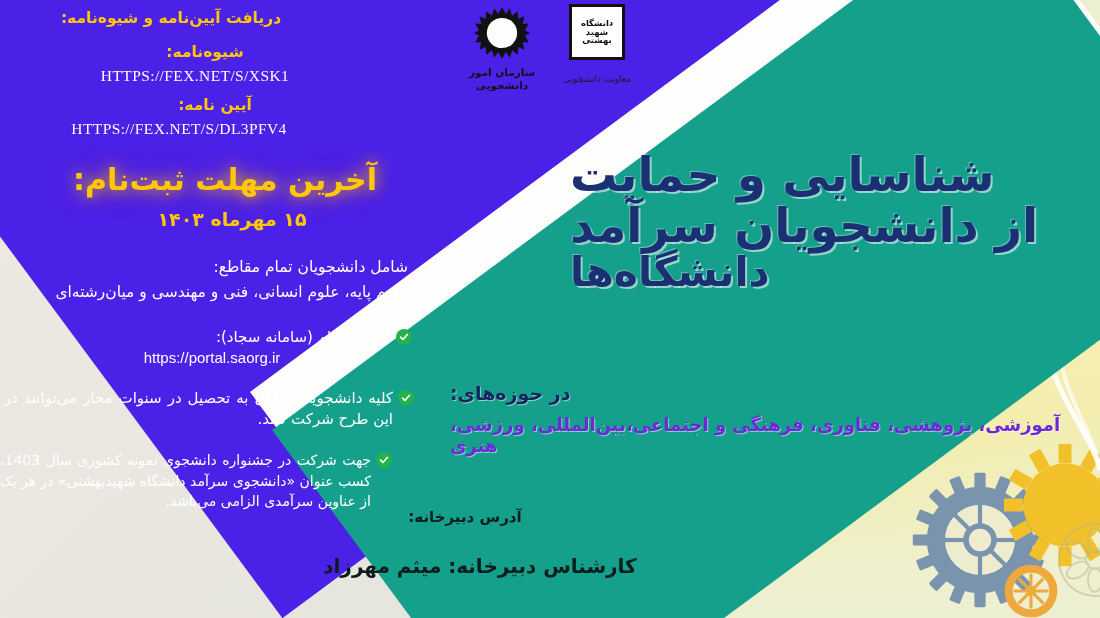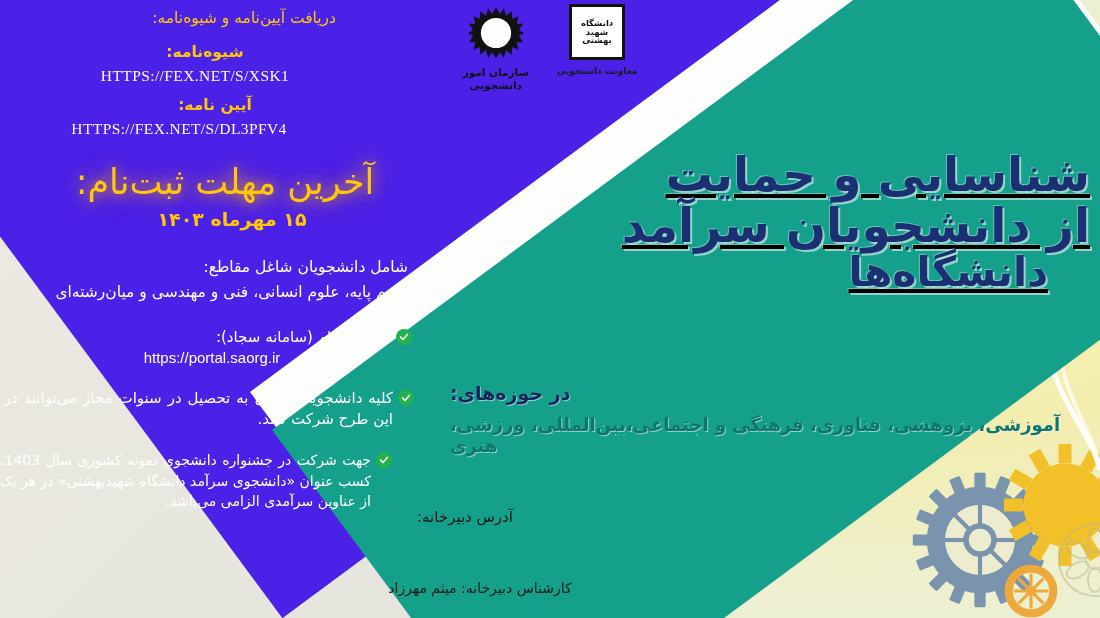--- a/index.html
+++ b/index.html
@@ -62,35 +62,35 @@
     display:flex;align-items:flex-start;justify-content:center;gap:28px;
     direction:ltr;
   }
   .logo-block{display:flex;flex-direction:column;align-items:center;}
   .sbu-mark{
     width:56px;height:56px;border:3px solid #111;background:#fff;
     display:flex;align-items:center;justify-content:center;
     font-family:"DejaVu Sans",sans-serif;font-size:8.5px;font-weight:700;
     color:#111;line-height:1.05;text-align:center;direction:rtl;padding:18px;
   }
-  .logo-cap{font-size:9px;color:#1a1a1a;margin-top:6px;direction:rtl;white-space:nowrap;font-weight:700;}
+  .logo-cap{font-size:9px;color:#1a1a1a;margin-top:14px;direction:rtl;white-space:nowrap;font-weight:400;}
   .sao-mark{width:58px;height:58px;display:flex;align-items:center;justify-content:center;}
   .sao-cap{font-size:10.5px;color:#111;margin-top:4px;direction:rtl;text-align:center;line-height:1.25;font-weight:700;}
 
   
   .pp{position:absolute;direction:rtl;text-align:center;color:#fff;}
   .gold{color:#ffc709;font-weight:700;}
-  .hdr-get{left:6px;top:9px;width:330px;font-size:15.5px;font-weight:400;letter-spacing:.2px;text-align:right;}
+  .hdr-get{left:6px;top:9px;width:330px;font-size:15.5px;font-weight:700;letter-spacing:.2px;}
   .lbl-shive{left:40px;top:43px;width:330px;font-size:15.5px;font-weight:700;}
   .url1{left:30px;top:67px;width:330px;font-size:15.5px;font-family:"Liberation Serif",serif;letter-spacing:.4px;}
   .lbl-ayin{left:50px;top:96px;width:330px;font-size:15.5px;font-weight:700;}
   .url2{left:14px;top:120px;width:330px;font-size:15.5px;font-family:"Liberation Serif",serif;letter-spacing:.4px;}
 
   .deadline-title{
-    left:30px;top:162px;width:390px;font-size:35px;font-weight:400;color:#ffc709;
+    left:30px;top:162px;width:390px;font-size:30px;font-weight:700;color:#ffc709;
     text-shadow:0 0 14px rgba(255,190,0,.85),0 0 28px rgba(255,170,0,.5);
     letter-spacing:.5px;
   }
   .deadline-date{left:52px;top:208px;width:360px;font-size:19px;font-weight:700;color:#ffc709;}
 
   .incl1{left:20px;top:258px;width:400px;font-size:15.5px;text-align:right;padding-right:12px;}
   .incl2{left:10px;top:283px;width:410px;font-size:15.5px;text-align:right;padding-right:12px;}
 
   .bullet{display:flex;align-items:flex-start;gap:5px;direction:rtl;}
   .chk{
@@ -103,38 +103,38 @@
 
   .b1{left:12px;top:327px;width:400px;}
   .b1 .b-text{text-align:right;}
   .b1-url{margin-top:1px;font-size:15px;text-align:center;color:#fff;font-family:"Liberation Sans",sans-serif;}
 
   .b2{left:4px;top:388px;width:410px;}
   .b3{left:0px;top:450px;width:392px;}
   .b3 .b-text{font-size:14px;line-height:1.48;}
 
   
-  .tp{position:absolute;direction:rtl;color:#0d1b1a;text-align:center;font-weight:400;}
+  .tp{position:absolute;direction:rtl;color:#0d1b1a;text-align:center;font-weight:700;}
   .t-title{left:300px;top:508px;width:330px;font-size:15px;}
   .t-l1{left:300px;top:531px;width:360px;font-size:15px;}
-  .t-l2{left:300px;top:580px;width:360px;font-size:14px;}
+  .t-l2{left:300px;top:554px;width:360px;font-size:20px;}
   .t-l3{left:300px;top:578px;width:360px;font-size:15px;letter-spacing:.6px;}
 
   
-  .title-wrap{position:absolute;right:10px;top:150px;width:520px;direction:rtl;text-align:right;text-decoration:underline;}
+  .title-wrap{position:absolute;right:10px;top:150px;width:520px;direction:rtl;text-align:left;}
   .t-line{
     font-size:47px;font-weight:700;color:#1b3072;line-height:1.08;
     text-shadow:2px 2px 0 rgba(255,255,255,.55),-1px -1px 0 rgba(255,255,255,.35);
     letter-spacing:-1px;
   }
   .t-line.l3{font-size:41px;padding-right:42px;margin-top:-2px;}
 
   .fields-wrap{position:absolute;right:10px;top:382px;width:640px;direction:rtl;text-align:left;}
   .f-lbl{font-size:19px;font-weight:700;color:#14255e;text-shadow:1px 1px 0 rgba(255,255,255,.5);}
-  .f-list{font-size:18px;font-weight:700;color:#0f766e;margin-top:10px;text-shadow:1px 1px 0 rgba(255,255,255,.5);}
+  .f-list{font-size:18px;font-weight:700;color:#6d28d9;margin-top:10px;text-shadow:1px 1px 0 rgba(255,255,255,.5);}
 
   
   .swoosh{position:absolute;right:0;top:150px;width:150px;height:320px;pointer-events:none;}
 </style>
 </head>
 <body>
 
 <div class="poster">
 
   <div class="bg-right"></div>
@@ -693,21 +693,21 @@
 
   <div class="pp hdr-get gold">دریافت آیین‌نامه و شیوه‌نامه:</div>
   <div class="pp lbl-shive gold">شیوه‌نامه:</div>
   <div class="pp url1">HTTPS://FEX.NET/S/XSK1</div>
   <div class="pp lbl-ayin gold">آیین نامه:</div>
   <div class="pp url2">HTTPS://FEX.NET/S/DL3PFV4</div>
 
   <div class="pp deadline-title">آخرین مهلت ثبت‌نام:</div>
   <div class="pp deadline-date">۱۵ مهرماه ۱۴۰۳</div>
 
-  <div class="pp incl1">شامل دانشجویان شاغل مقاطع:</div>
+  <div class="pp incl1">شامل دانشجویان تمام مقاطع:</div>
   <div class="pp incl2">علوم پایه، علوم انسانی، فنی و مهندسی و میان‌رشته‌ای</div>
 
   <div class="pp b1">
     <div class="bullet">
       <span class="chk">
         <svg viewBox="0 0 24 24">
             <path d="M4 12.5 L9.5 18 L20 6" stroke="#ffffff" stroke-width="4" fill="none" stroke-linecap="round" stroke-linejoin="round"></path>
           </svg>
       </span>
       <span class="b-text">لینک ثبت‌نام (سامانه سجاد):</span>

